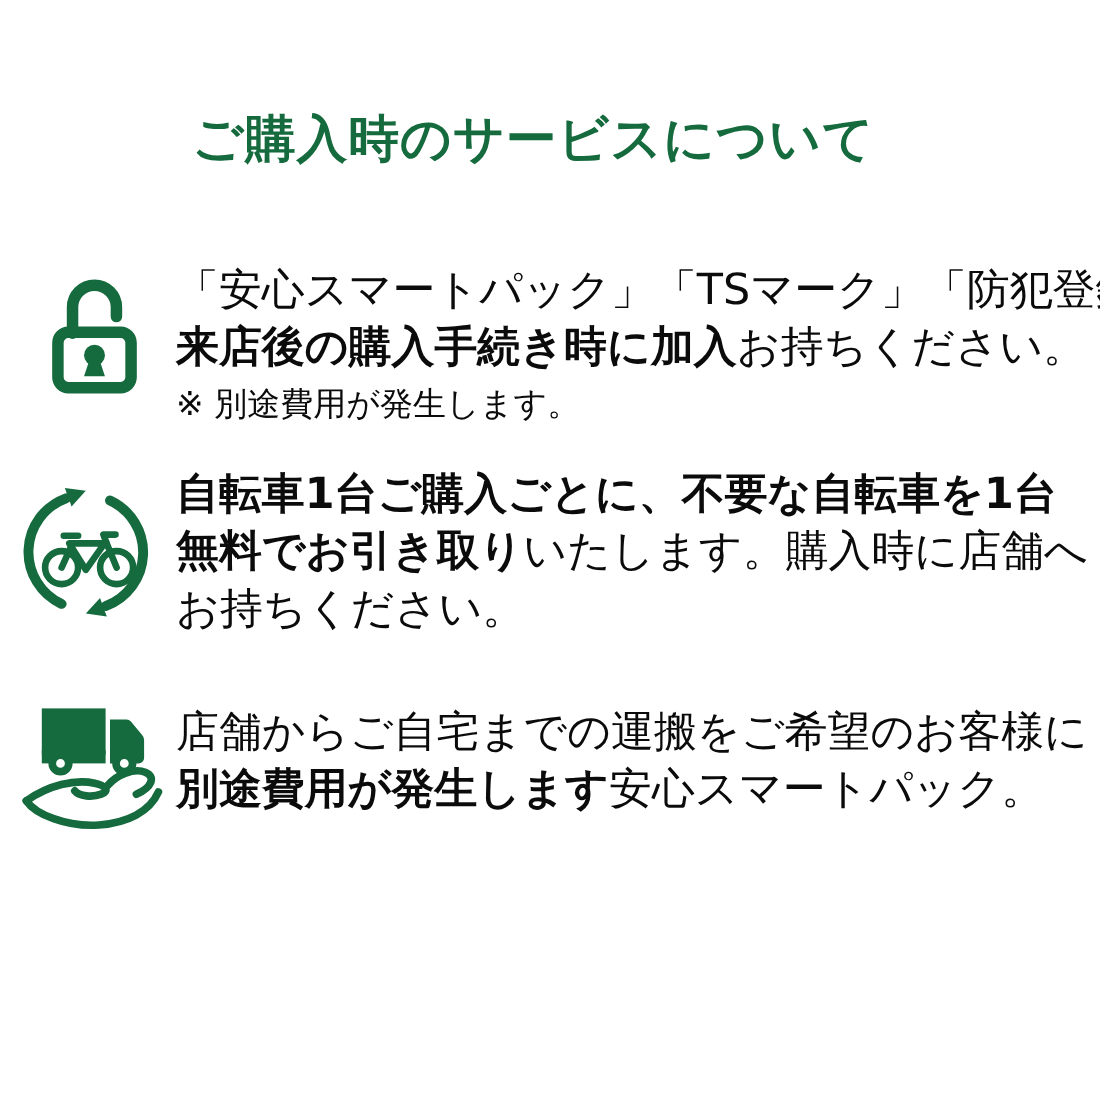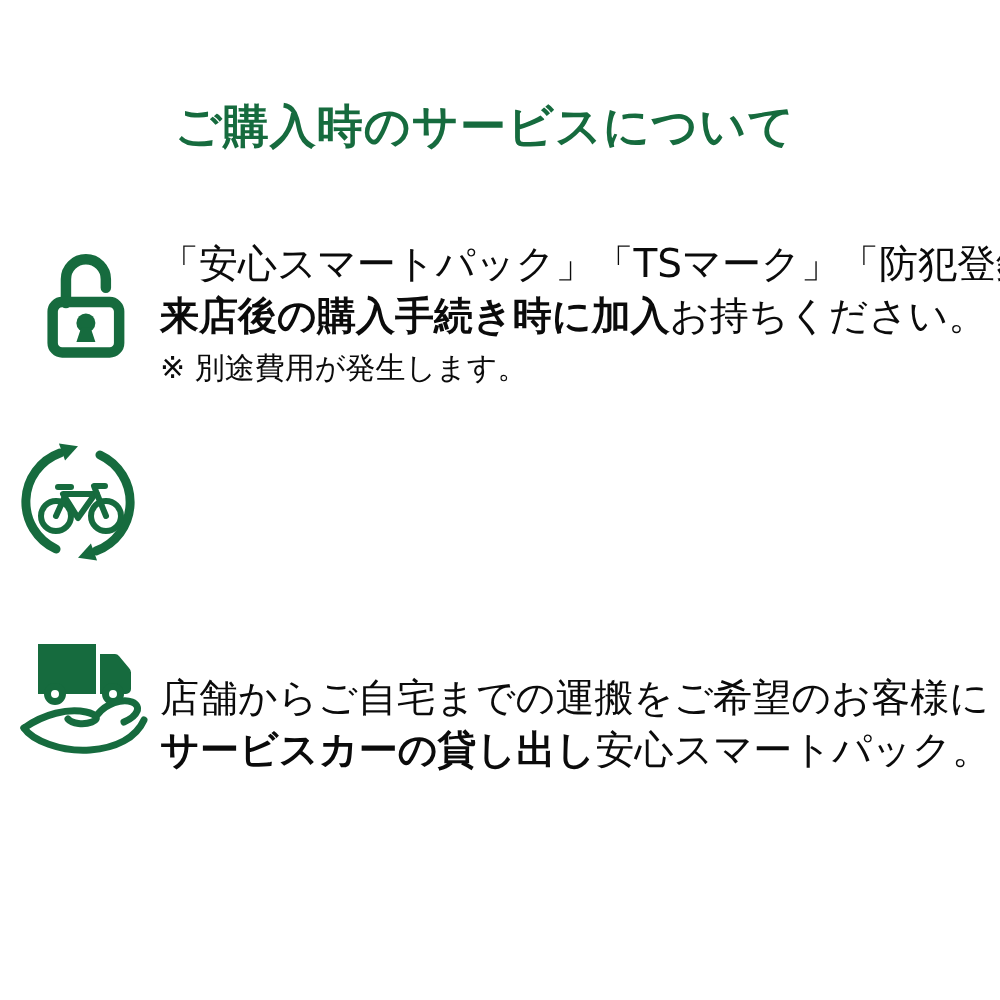--- a/index.html
+++ b/index.html
@@ -53,31 +53,36 @@
         <circle class="st" style="stroke-width:6" cx="38" cy="86" r="15"></circle>
         <circle class="st" style="stroke-width:6" cx="88" cy="86" r="15"></circle>
         <path class="st" style="stroke-width:6" d="M45,64 L77,64 L60,88 z"></path>
         <path class="st" style="stroke-width:6" d="M38,86 L48,64"></path>
         <path class="st" style="stroke-width:6" d="M40,57 H53"></path>
         <path class="st" style="stroke-width:6" d="M79,64 L76,56 h11"></path>
         <path class="st" style="stroke-width:6" d="M79,64 L88,86"></path>
       </g>
     </svg>
   </div>
+  <div class="section-text" style="top:424px;">
+      <div class="line"><span class="b">自転車1台ご購入ごとに、不要な自転車を1台</span></div>
+      <div class="line"><span class="b">無料でお引き取り</span><span>いたします。購入時に店舗へ</span></div>
+      <div class="line"><span>お持ちください。</span></div>
+    </div>
 
   <div class="icon-box" style="left:20px;top:636px;width:130px;height:130px;">
     <svg width="130" height="130" viewBox="0 0 130 130" aria-hidden="true">
       <rect class="fl" x="18" y="8" width="58" height="42"></rect>
       <rect class="fl" x="18" y="46" width="58" height="12"></rect>
       <path class="fl" d="M80,18 h15 a5,5 0 0 1 4,2 l10,12 a7,7 0 0 1 2,4.5 V53 a5,5 0 0 1 -5,5 H80 z"></path>
       <circle cx="35" cy="58" r="7.5" fill="#ffffff" stroke="#166b3e" stroke-width="7"></circle>
       <circle cx="93" cy="58" r="7.5" fill="#ffffff" stroke="#166b3e" stroke-width="7"></circle>
       <path class="st" style="stroke-width:7" d="M4,92 C24,78 48,72 66,76 C76,78 80,83 72,86 C64,89 52,88 48,83"></path>
       <path class="st" style="stroke-width:7" d="M78,78 C86,68 102,62 112,66 C122,70 118,80 104,86"></path>
       <path class="st" style="stroke-width:7" d="M4,92 C12,104 40,116 70,114 C96,112 116,102 124,84"></path>
     </svg>
   </div>
-  <div class="section-text" style="top:640px;margin-top:32px;">
+  <div class="section-text" style="top:640px;">
       <div class="line"><span>店舗からご自宅までの運搬をご希望のお客様に</span></div>
-      <div class="line"><span class="b">サービスカーの貸し出し</span><span>安心スマートパック。</span></div>
+      <div class="line"><span class="b">別途費用が発生します</span><span>安心スマートパック。</span></div>
     </div>
 
 </div>
 
 </body></html>

